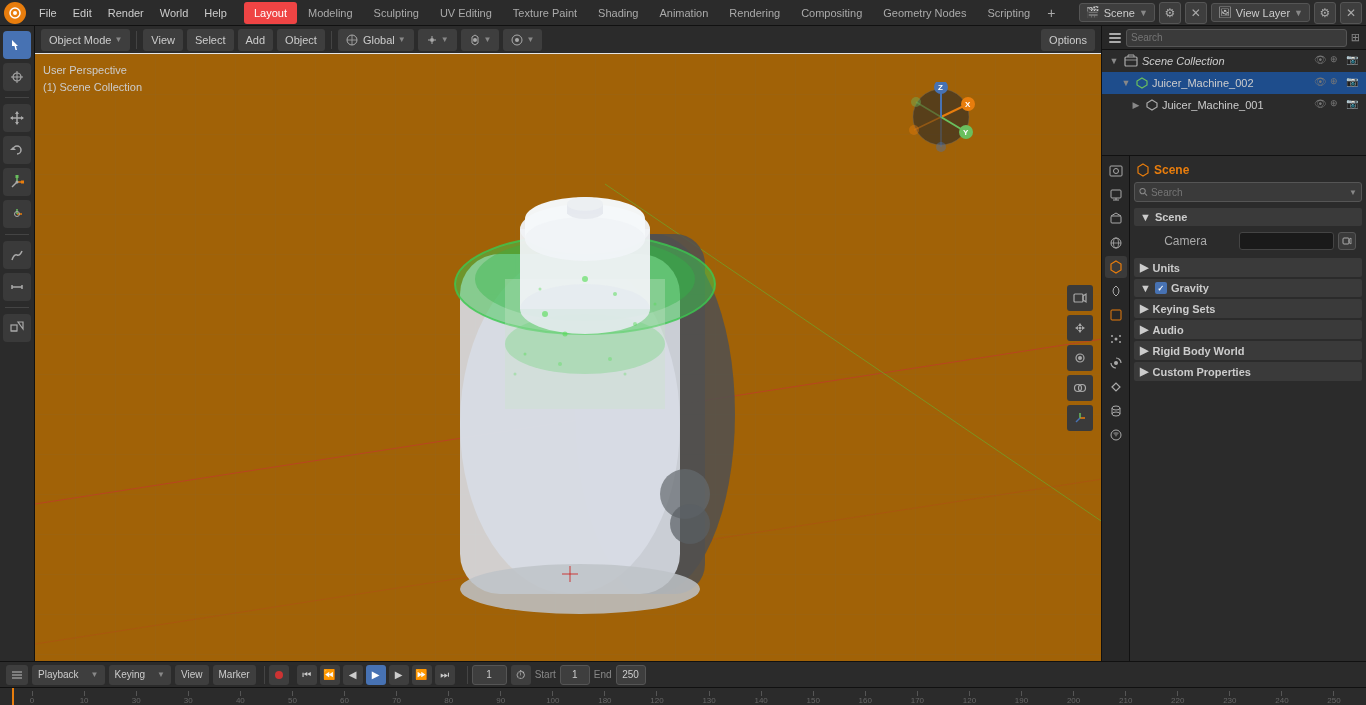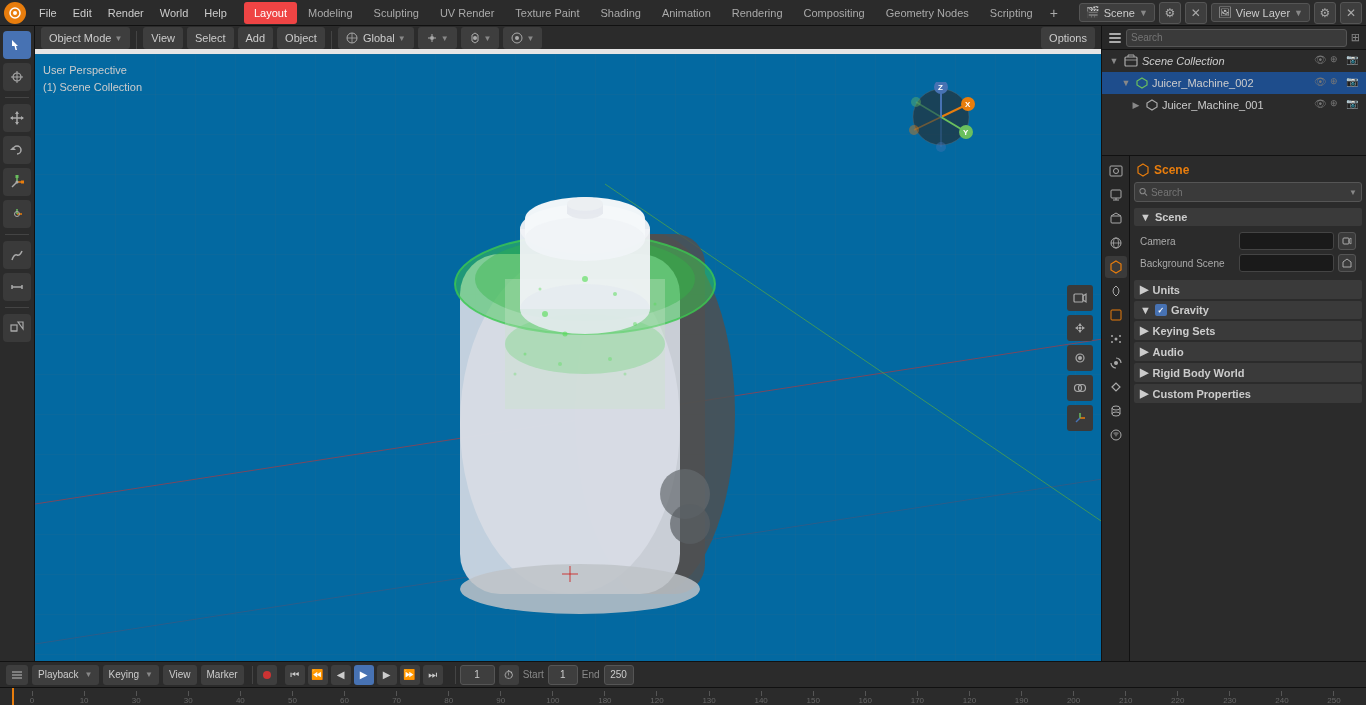--- a/index.html
+++ b/index.html
@@ -121,24 +121,24 @@
     .tool-separator {
       width: 24px;
       height: 1px;
       background: #444;
       margin: 3px 0;
     }
 
     
     #viewport-header {
       display: flex;
-      align-items: flex-end;
+      align-items: center;
       background: #2b2b2b;
       height: 28px;
-      border-bottom: 5px solid #e5e5e5;
+      border-bottom: 1px solid #e5e5e5;
       padding: 0 6px;
       gap: 4px;
     }
     .viewport-btn {
       padding: 2px 8px;
       background: #3e3e3e;
       border-radius: 3px;
       color: #ccc;
       cursor: pointer;
       font-size: 11px;
@@ -151,21 +151,21 @@
     #viewport-container {
       flex: 1;
       display: flex;
       flex-direction: column;
       position: relative;
     }
     #viewport {
       flex: 1;
       position: relative;
       overflow: hidden;
-      background: #0369a1;
+      background: #a16207;
     }
 
     
     .viewport-info {
       position: absolute;
       top: 8px;
       left: 8px;
       color: #ccc;
       font-size: 11px;
       line-height: 1.5;
@@ -317,23 +317,23 @@
     }
     .prop-row {
       display: flex;
       align-items: center;
       padding: 2px 4px;
       gap: 4px;
       min-height: 22px;
     }
     .prop-label {
       width: 95px;
-      font-size: 10px;
+      font-size: 12px;
       color: #aaa;
-      text-align: left;
+      text-align: center;
       padding-right: 4px;
     }
     .prop-value {
       flex: 1;
       background: #3a3a3a;
       border-radius: 3px;
       height: 18px;
       display: flex;
       align-items: center;
       padding: 0 6px;
@@ -384,21 +384,21 @@
       gap: 4px;
       border-bottom: 1px solid #111;
     }
     .timeline-btn {
       padding: 1px 6px;
       background: #3e3e3e;
       border-radius: 3px;
       color: #ccc;
       cursor: pointer;
       font-size: 10px;
-      display: flex; align-items: center; gap: 6px;
+      display: flex; align-items: center; gap: 12px;
       height: 20px;
     }
     .timeline-playback {
       display: flex;
       align-items: center;
       gap: 3px;
       margin: 0 4px;
     }
     .play-btn {
       width: 20px; height: 20px;
@@ -512,21 +512,21 @@
   <div class="menu-item">File</div>
   <div class="menu-item">Edit</div>
   <div class="menu-item">Render</div>
   <div class="menu-item">World</div>
   <div class="menu-item">Help</div>
 
   <div id="workspace-tabs">
     <div class="workspace-tab active">Layout</div>
     <div class="workspace-tab">Modeling</div>
     <div class="workspace-tab">Sculpting</div>
-    <div class="workspace-tab">UV Render</div>
+    <div class="workspace-tab">UV Editing</div>
     <div class="workspace-tab">Texture Paint</div>
     <div class="workspace-tab">Shading</div>
     <div class="workspace-tab">Animation</div>
     <div class="workspace-tab">Rendering</div>
     <div class="workspace-tab">Compositing</div>
     <div class="workspace-tab">Geometry Nodes</div>
     <div class="workspace-tab">Scripting</div>
     <div class="tab-add">+</div>
   </div>
 
@@ -992,29 +992,20 @@
               <span class="prop-label">Camera</span>
               <div class="prop-value dark" style="flex:1;"></div>
               <div class="prop-icon-btn" title="Pick Camera">
                 <svg width="10" height="10" viewBox="0 0 10 10">
                   <rect x="1" y="2" width="6" height="6" rx="1" fill="none" stroke="#aaa" stroke-width="1"></rect>
                   <polygon points="7,3.5 9,2 9,8 7,6.5" fill="none" stroke="#aaa" stroke-width="0.8"></polygon>
                 </svg>
               </div>
             </div>
 
-            <div class="prop-row">
-              <span class="prop-label">Background Scene</span>
-              <div class="prop-value dark" style="flex:1;"></div>
-              <div class="prop-icon-btn" title="Pick Scene">
-                <svg width="10" height="10" viewBox="0 0 10 10">
-                  <polygon points="5,1 9,4 9,9 1,9 1,4" fill="none" stroke="#aaa" stroke-width="1"></polygon>
-                </svg>
-              </div>
-            </div>
 
           </div>
         </div>
 
         <div class="prop-section">
           <div class="prop-section-header">
             <span>▶</span>
             <span>Units</span>
           </div>
         </div>

